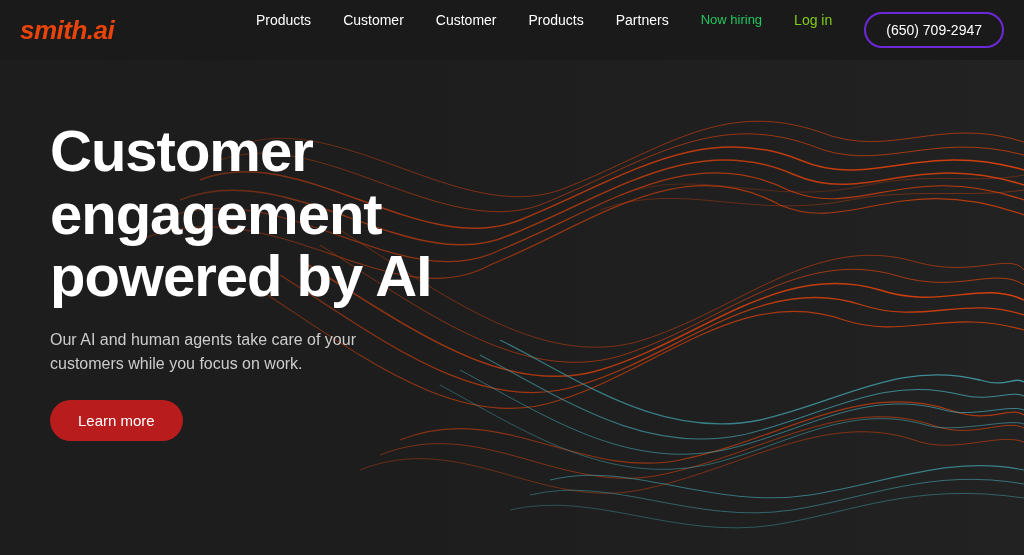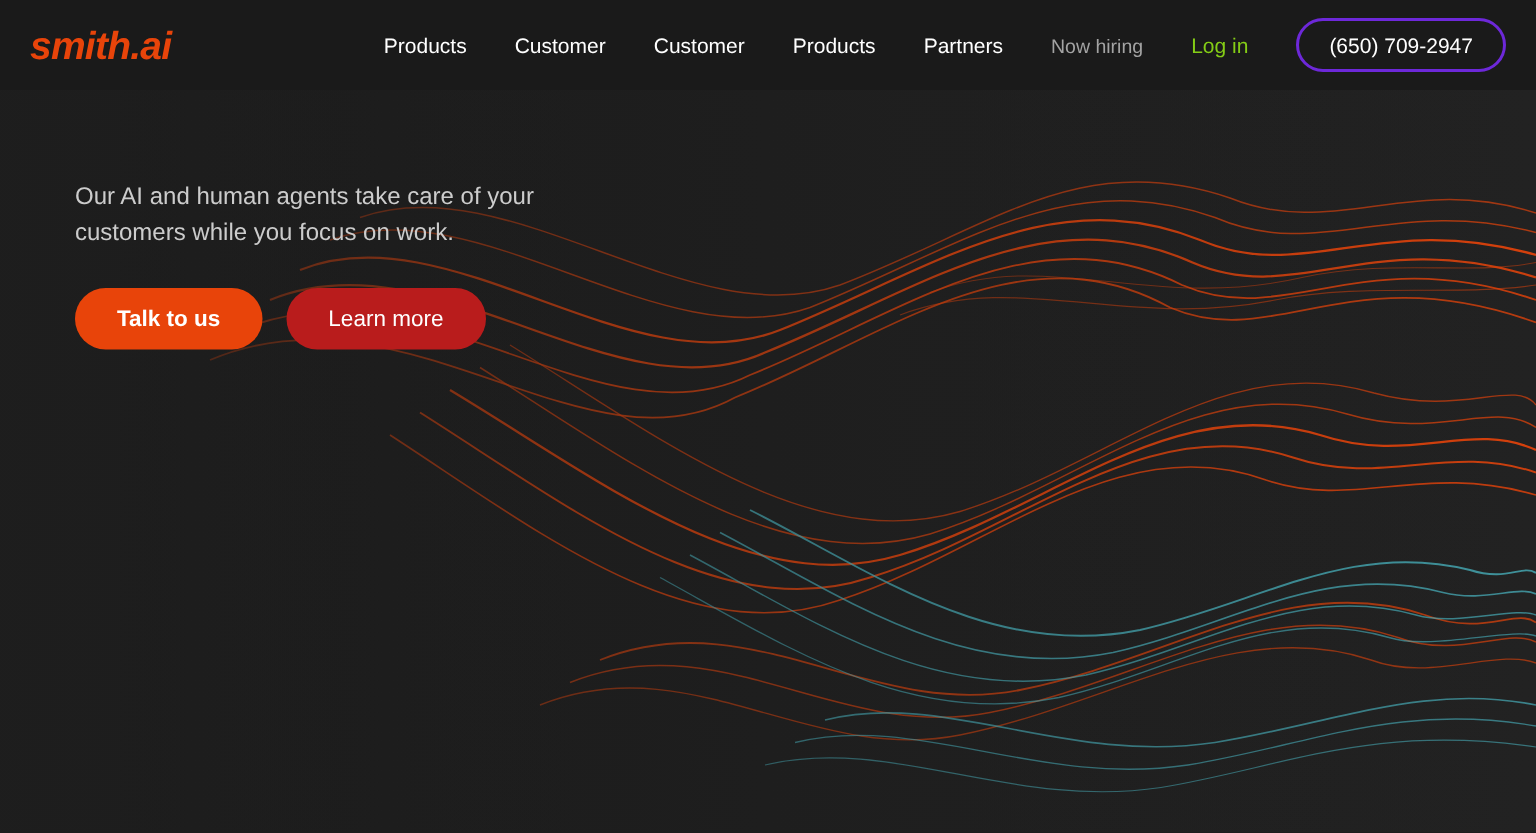--- a/index.html
+++ b/index.html
@@ -28,35 +28,34 @@
       font-weight: 700;
       color: #e8440a;
       font-style: italic;
       letter-spacing: -0.5px;
       white-space: nowrap;
       margin-right: auto;
     }
 
     nav {
       display: flex;
-      align-items: center;
       gap: 32px;
     }
 
     .nav-link {
       color: #ffffff;
       font-size: 14px;
       font-weight: 500;
       text-decoration: none;
       cursor: pointer;
       white-space: nowrap;
     }
 
     .nav-hiring {
-      color: #a3a3a3;
+      color: #22c55e;
       font-size: 13px;
       font-weight: 500;
     }
 
     .nav-login {
       color: #84cc16;
       font-size: 14px;
       font-weight: 500;
     }
 
@@ -211,19 +210,19 @@
           <stop offset="0%" style="stop-color:#1e1e1e;stop-opacity:0.85"></stop>
           <stop offset="40%" style="stop-color:#1e1e1e;stop-opacity:0.3"></stop>
           <stop offset="100%" style="stop-color:#1e1e1e;stop-opacity:0"></stop>
         </linearGradient>
       </defs>
       <rect width="1024" height="495" fill="url(#fadeLeft)"></rect>
     </svg>
   </div>
 
   <div class="hero-content">
+    <h1 class="hero-title">Customer engagement powered by AI</h1>
     <p class="hero-subtitle">Our AI and human agents take care of your customers while you focus on work.</p>
     <div class="cta-buttons">
-      <button class="btn-primary">Talk to us</button>
       <button class="btn-secondary">Learn more</button>
     </div>
   </div>
 </section>
 
 </body></html>

